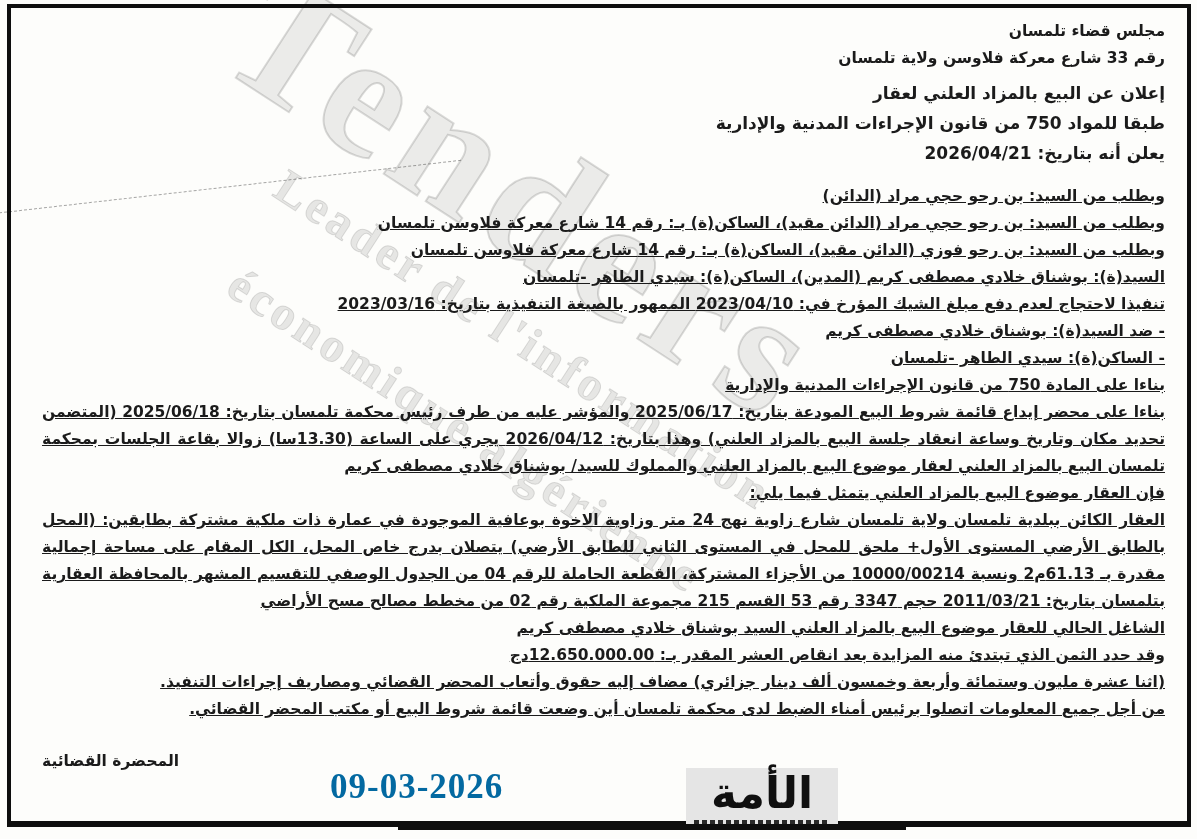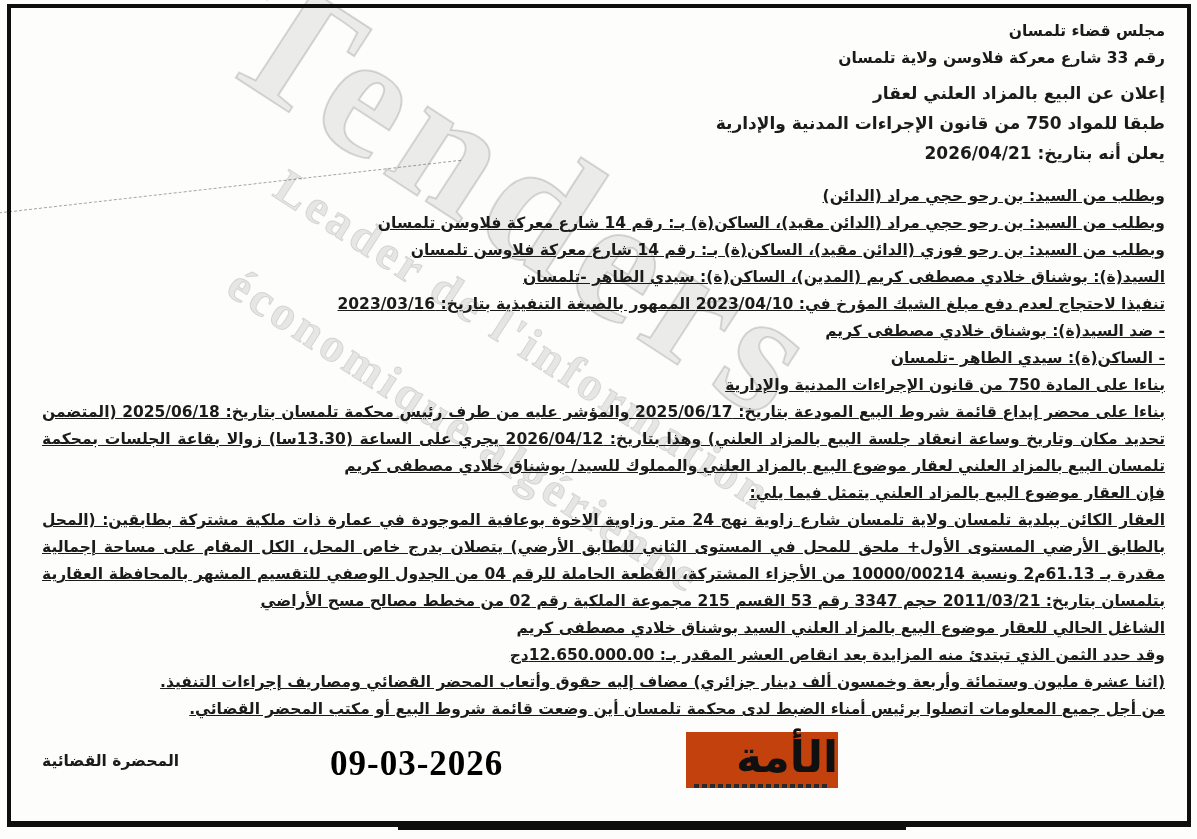--- a/index.html
+++ b/index.html
@@ -67,28 +67,28 @@
     margin-top:6px;margin-bottom:15px;
   }
   .para{margin:0;text-decoration:underline;}
   .para.justify{text-align:justify;margin-left:12px;}
   
   .signature{
     position:absolute;left:42px;top:752px;
     font-size:15.5px;font-weight:700;direction:rtl;
   }
   .pub-date{
-    position:absolute;left:330px;top:744px;
+    position:absolute;left:330px;top:767px;
     font-family:"Liberation Serif", serif;
     font-weight:bold;font-size:35px;letter-spacing:1px;
-    direction:ltr;color:#000000;
+    direction:ltr;color:#0369a1;
   }
   .logo{
-    position:absolute;left:686px;top:732px;width:152px;
-    background:#c2410c;z-index:3;
+    position:absolute;left:686px;top:768px;width:152px;
+    text-align:center;background:#e5e5e5;z-index:3;
     direction:rtl;
   }
   .logo-text{
     display:block;font-size:44px;font-weight:800;line-height:50px;
     color:#101010;letter-spacing:-1px;
   }
   .logo-tagline{
     display:block;height:4px;margin:2px 8px 0 8px;
     background:repeating-linear-gradient(90deg,#2a2a2a 0 5px,transparent 5px 8px);
   }

